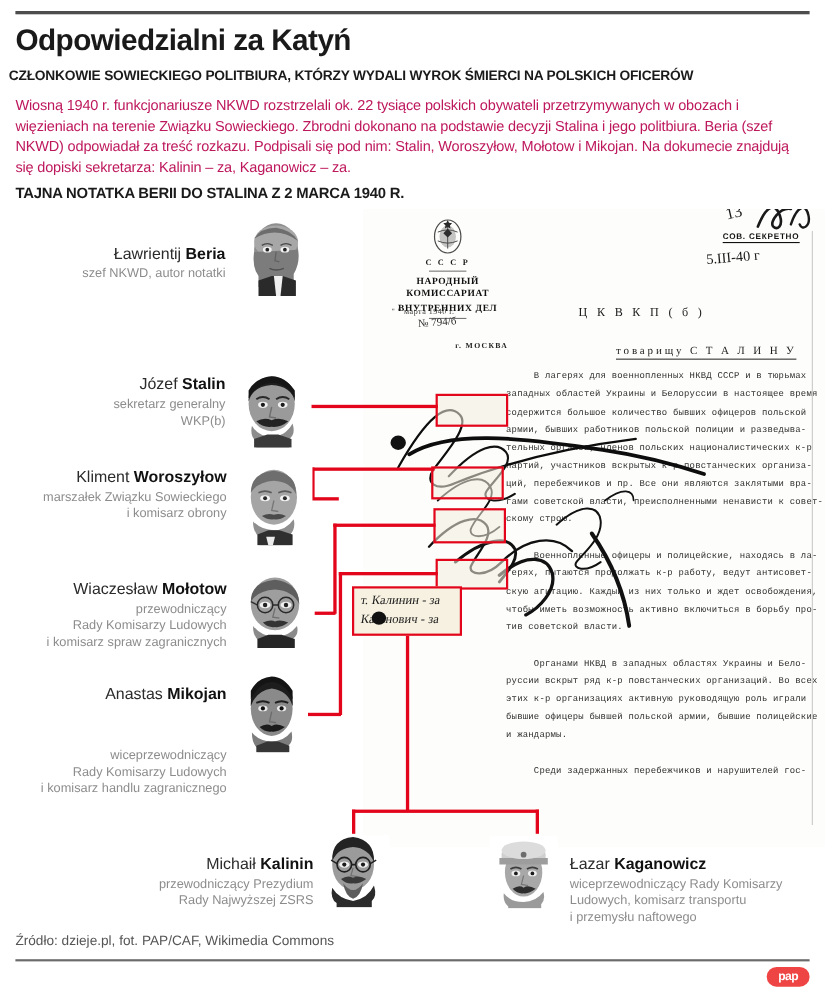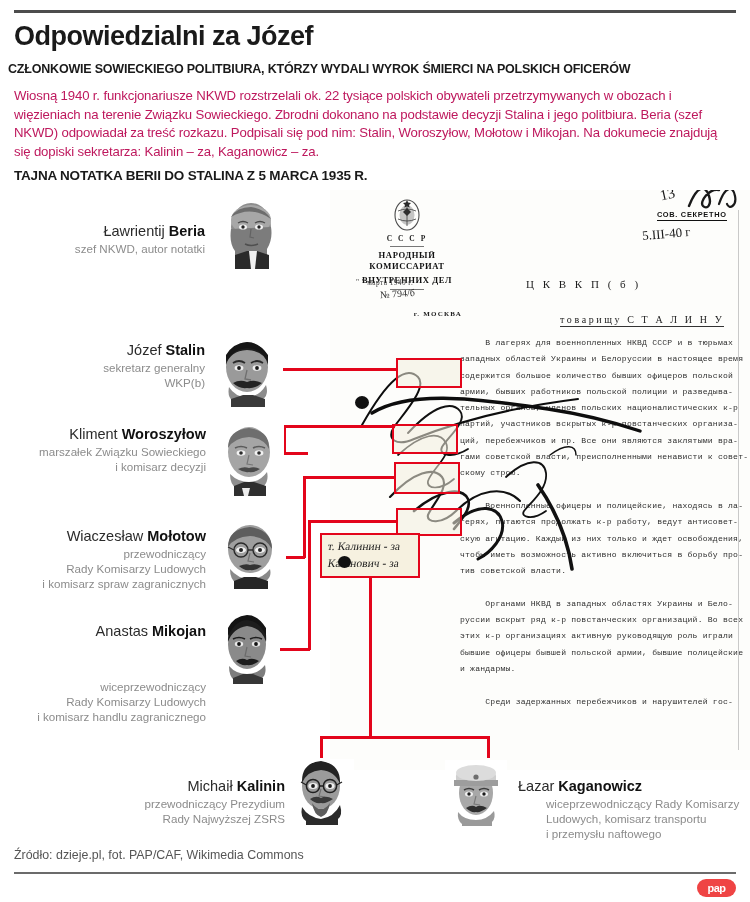--- a/index.html
+++ b/index.html
@@ -187,24 +187,24 @@
     font-family:"Liberation Sans", sans-serif;
   }
   .scribble { position:absolute; pointer-events:none; }
 </style>
 </head>
 <body>
 
 <div id="page">
 
   <div class="rule-top"></div>
-  <div class="title">Odpowiedzialni za Józef</div>
+  <div class="title">Odpowiedzialni za Katyń</div>
   <div class="subtitle">CZŁONKOWIE SOWIECKIEGO POLITBIURA, KTÓRZY WYDALI WYROK ŚMIERCI NA POLSKICH OFICERÓW</div>
   <div class="lead">Wiosną 1940 r. funkcjonariusze NKWD rozstrzelali ok. 22 tysiące polskich obywateli przetrzymywanych w obozach i więzieniach na terenie Związku Sowieckiego. Zbrodni dokonano na podstawie decyzji Stalina i jego politbiura. Beria (szef NKWD) odpowiadał za treść rozkazu. Podpisali się pod nim: Stalin, Woroszyłow, Mołotow i Mikojan. Na dokumecie znajdują się dopiski sekretarza:  Kalinin – za, Kaganowicz – za.</div>
-  <div class="sectionhead">TAJNA NOTATKA BERII DO STALINA Z 5 MARCA 1935 R.</div>
+  <div class="sectionhead">TAJNA NOTATKA BERII DO STALINA Z 2 MARCA 1940 R.</div>
 
   <div class="doc" style="left:330px; top:190px; width:420px; height:580px;">
 
     <div class="doc-emblem" style="left:62px; top:8px;">
       <svg class="ph-svg" viewBox="0 0 30 34">
         <ellipse cx="15" cy="17" rx="12" ry="15" fill="none" stroke="#4a4a4a" stroke-width="1.1"></ellipse>
         <ellipse cx="15" cy="17" rx="7.5" ry="10" fill="#8d8d8d" opacity="0.5"></ellipse>
         <path d="M15 5 L15 28" stroke="#3c3c3c" stroke-width="0.8"></path>
         <path d="M6 13 Q15 9 24 13" stroke="#3c3c3c" stroke-width="0.8" fill="none"></path>
         <path d="M6 21 Q15 25 24 21" stroke="#3c3c3c" stroke-width="0.8" fill="none"></path>
@@ -358,21 +358,21 @@
       <path d="M34 33 L32 42 L38 43" stroke="#6f6f6f" stroke-width="1.3" fill="none"></path>
       <path d="M20 46 Q27 42 34 45 Q41 42 49 46 Q42 52 34 51 Q26 52 20 46" fill="#232323"></path>
       <path d="M16 50 Q14 60 20 64 L20 70 L50 70 L50 62 Q56 58 53 48 Q46 60 34 60 Q22 60 16 50" fill="#8c8c8c"></path>
       <path d="M18 62 L18 70 L52 70 L52 62 L40 58 L30 58 Z" fill="#3a3a3a"></path>
     </svg>
   </div>
 
   <div class="person" style="left:16px; top:425px; width:190px;">
     <div class="pname"><span>Kliment </span><b>Woroszyłow</b></div>
     <div class="prole" style="white-space:pre-line;">marszałek Związku Sowieckiego
-i komisarz decyzji</div>
+i komisarz obrony</div>
   </div>
   <div class="photo" style="left:214px; top:422px; width:70px; height:74px;">
     <svg class="ph-svg" viewBox="0 0 70 74">
       <rect width="70" height="74" fill="#fff"></rect>
       <ellipse cx="35" cy="30" rx="21" ry="25" fill="#a5a5a5"></ellipse>
       <path d="M14 26 Q14 8 35 6 Q56 9 55 27 Q50 16 35 15 Q20 16 14 26" fill="#6e6e6e"></path>
       <ellipse cx="27" cy="31" rx="4.4" ry="2.7" fill="#f2f2f2"></ellipse>
       <ellipse cx="45" cy="31" rx="4.4" ry="2.7" fill="#f2f2f2"></ellipse>
       <circle cx="27" cy="31" r="1.8" fill="#2a2a2a"></circle>
       <circle cx="45" cy="31" r="1.8" fill="#2a2a2a"></circle>
@@ -456,21 +456,21 @@
       <path d="M48.6 26 L54 23" stroke="#1f1f1f" stroke-width="1.3"></path>
       <path d="M33 30 L31 37 L37 38" stroke="#6f6f6f" stroke-width="1.1" fill="none"></path>
       <path d="M22 40 Q28 36 33 39 Q38 36 45 40 Q38 45 33 44 Q27 45 22 40" fill="#3a3a3a"></path>
       <path d="M24 44 Q26 56 33 58 Q40 56 42 44 Q38 50 33 50 Q28 50 24 44" fill="#5d5d5d"></path>
       <path d="M14 48 Q12 58 18 62 L18 66 L50 66 L50 60 Q55 56 52 46 Q46 58 33 60 Q20 58 14 48" fill="#2b2b2b"></path>
     </svg>
   </div>
 
   <div class="person" style="left:518px; top:777px; width:225px; text-align:left;">
     <div class="pname"><span>Łazar </span><b>Kaganowicz</b></div>
-    <div class="prole" style="white-space:pre-line;margin-left:28px;">wiceprzewodniczący Rady Komisarzy
+    <div class="prole" style="white-space:pre-line;">wiceprzewodniczący Rady Komisarzy
 Ludowych, komisarz transportu
 i przemysłu naftowego</div>
   </div>
   <div class="photo" style="left:445px; top:760px; width:62px; height:66px;">
     <svg class="ph-svg" viewBox="0 0 62 66">
       <rect width="62" height="66" fill="#fff"></rect>
       <ellipse cx="31" cy="33" rx="17" ry="22" fill="#a8a8a8"></ellipse>
       <path d="M11 18 Q10 8 31 6 Q52 8 51 18 L51 22 L11 22 Z" fill="#cfcfcf"></path>
       <path d="M9 20 L53 20 L53 26 L9 26 Z" fill="#9d9d9d"></path>
       <ellipse cx="31" cy="13" rx="20" ry="8" fill="#dcdcdc"></ellipse>

